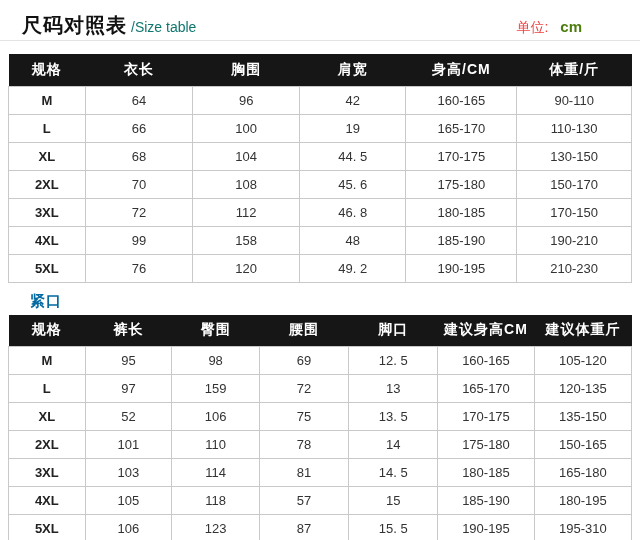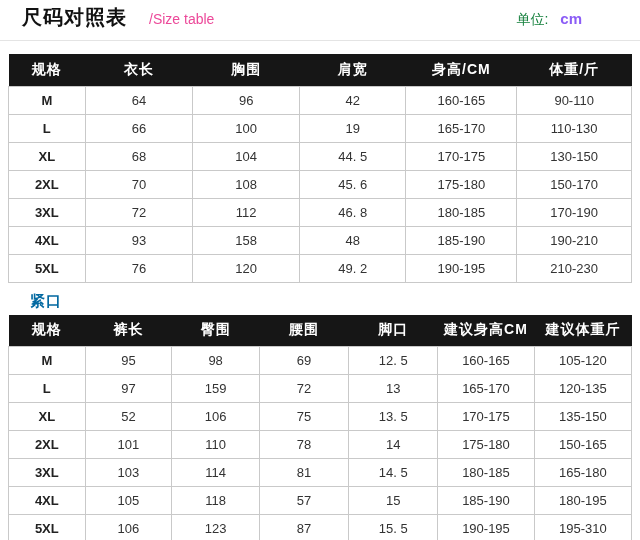--- a/index.html
+++ b/index.html
@@ -5,44 +5,44 @@
   * { margin: 0; padding: 0; box-sizing: border-box; }
   html, body { width: 640px; height: 540px; }
   body {
     background: #ffffff;
     font-family: "Liberation Sans", "DejaVu Sans", sans-serif;
     overflow: hidden;
   }
   .page-header {
     display: flex;
     align-items: baseline;
-    padding: 4px 58px 0 22px;
+    padding: 12px 58px 0 22px;
     height: 41px;
     border-bottom: 1px solid #e4e4e4;
   }
   .title-cn {
     font-size: 20px;
     font-weight: bold;
     color: #111111;
     letter-spacing: 1px;
   }
   .title-en {
     font-size: 14px;
-    color: #ec4899;
-    margin-left: 22px;
+    color: #0f766e;
+    margin-left: 4px;
   }
   .spacer { flex: 1; }
   .unit-label {
     font-size: 14px;
-    color: #15803d;
+    color: #ef4444;
   }
   .unit-value {
     font-size: 15px;
     font-weight: bold;
-    color: #8b5cf6;
+    color: #4d7c0f;
     margin-left: 12px;
   }
   table {
     width: 624px;
     margin: 0 8px;
     border-collapse: collapse;
     table-layout: fixed;
   }
   .table-wrap-1 { margin-top: 13px; }
   thead th {
@@ -139,25 +139,25 @@
           <td>45. 6</td>
           <td>175-180</td>
           <td>150-170</td>
         </tr>
         <tr>
           <td class="size-col">3XL</td>
           <td>72</td>
           <td>112</td>
           <td>46. 8</td>
           <td>180-185</td>
-          <td>170-190</td>
+          <td>170-150</td>
         </tr>
         <tr>
           <td class="size-col">4XL</td>
-          <td>93</td>
+          <td>99</td>
           <td>158</td>
           <td>48</td>
           <td>185-190</td>
           <td>190-210</td>
         </tr>
         <tr>
           <td class="size-col">5XL</td>
           <td>76</td>
           <td>120</td>
           <td>49. 2</td>

